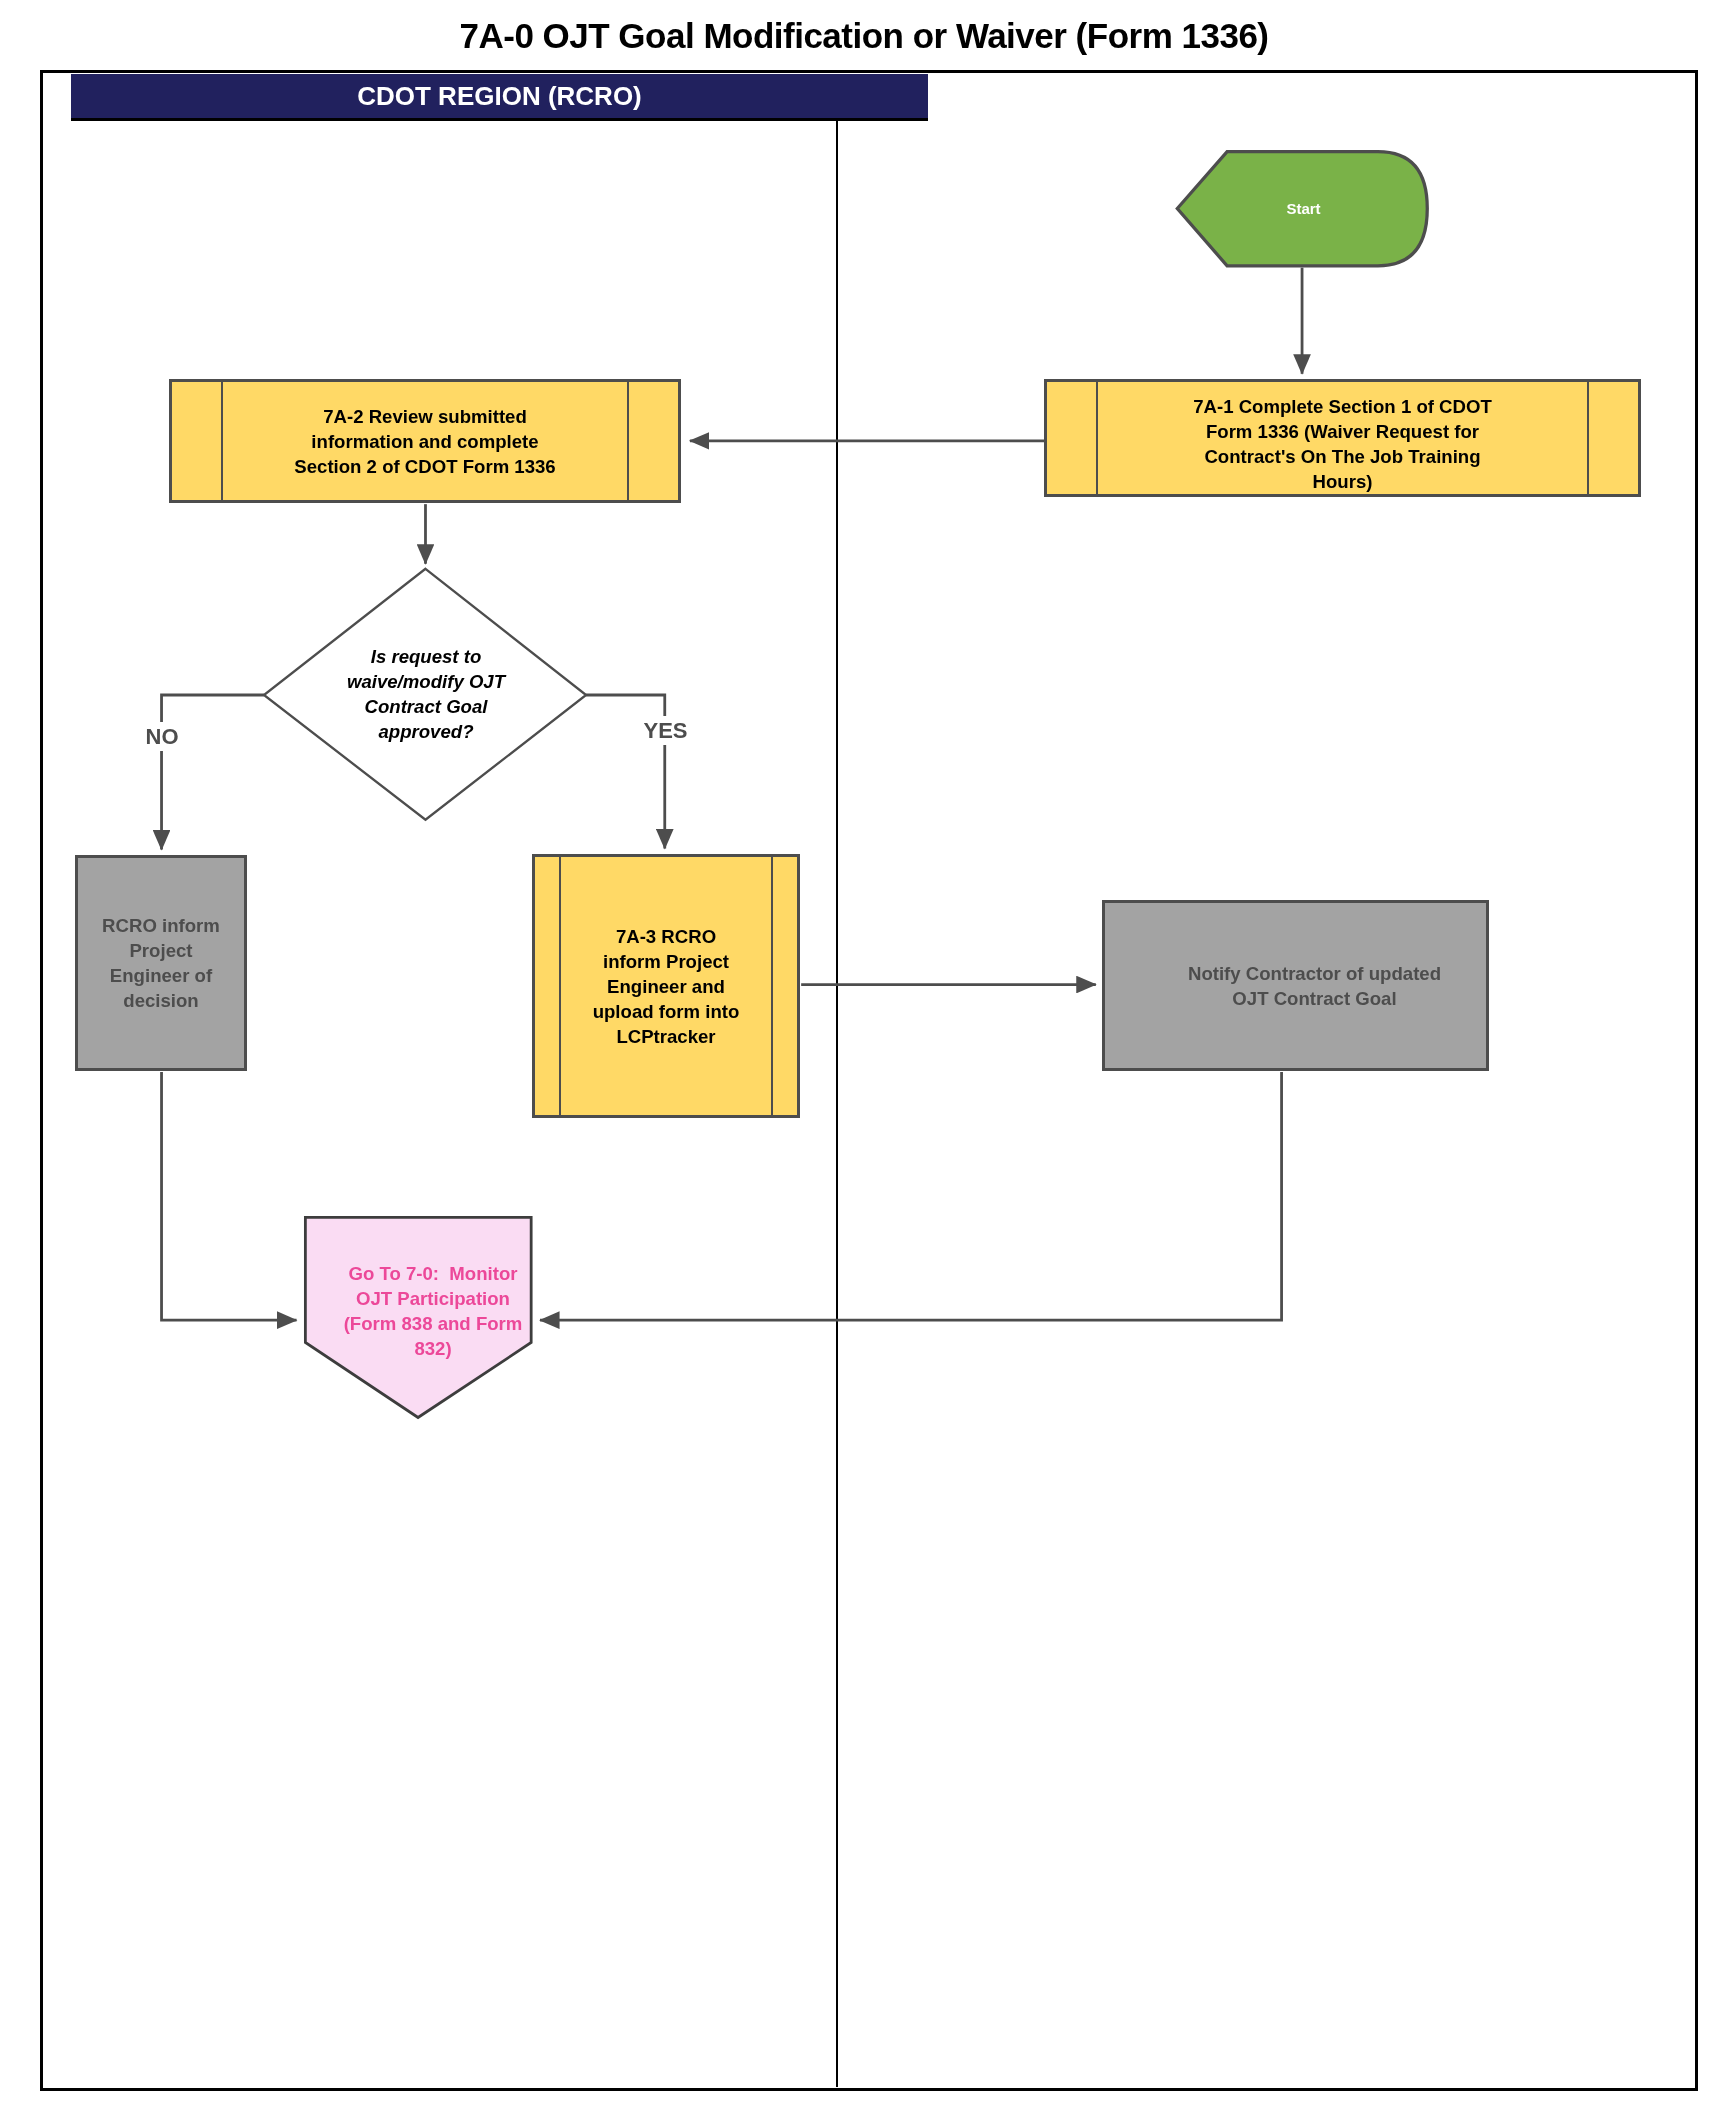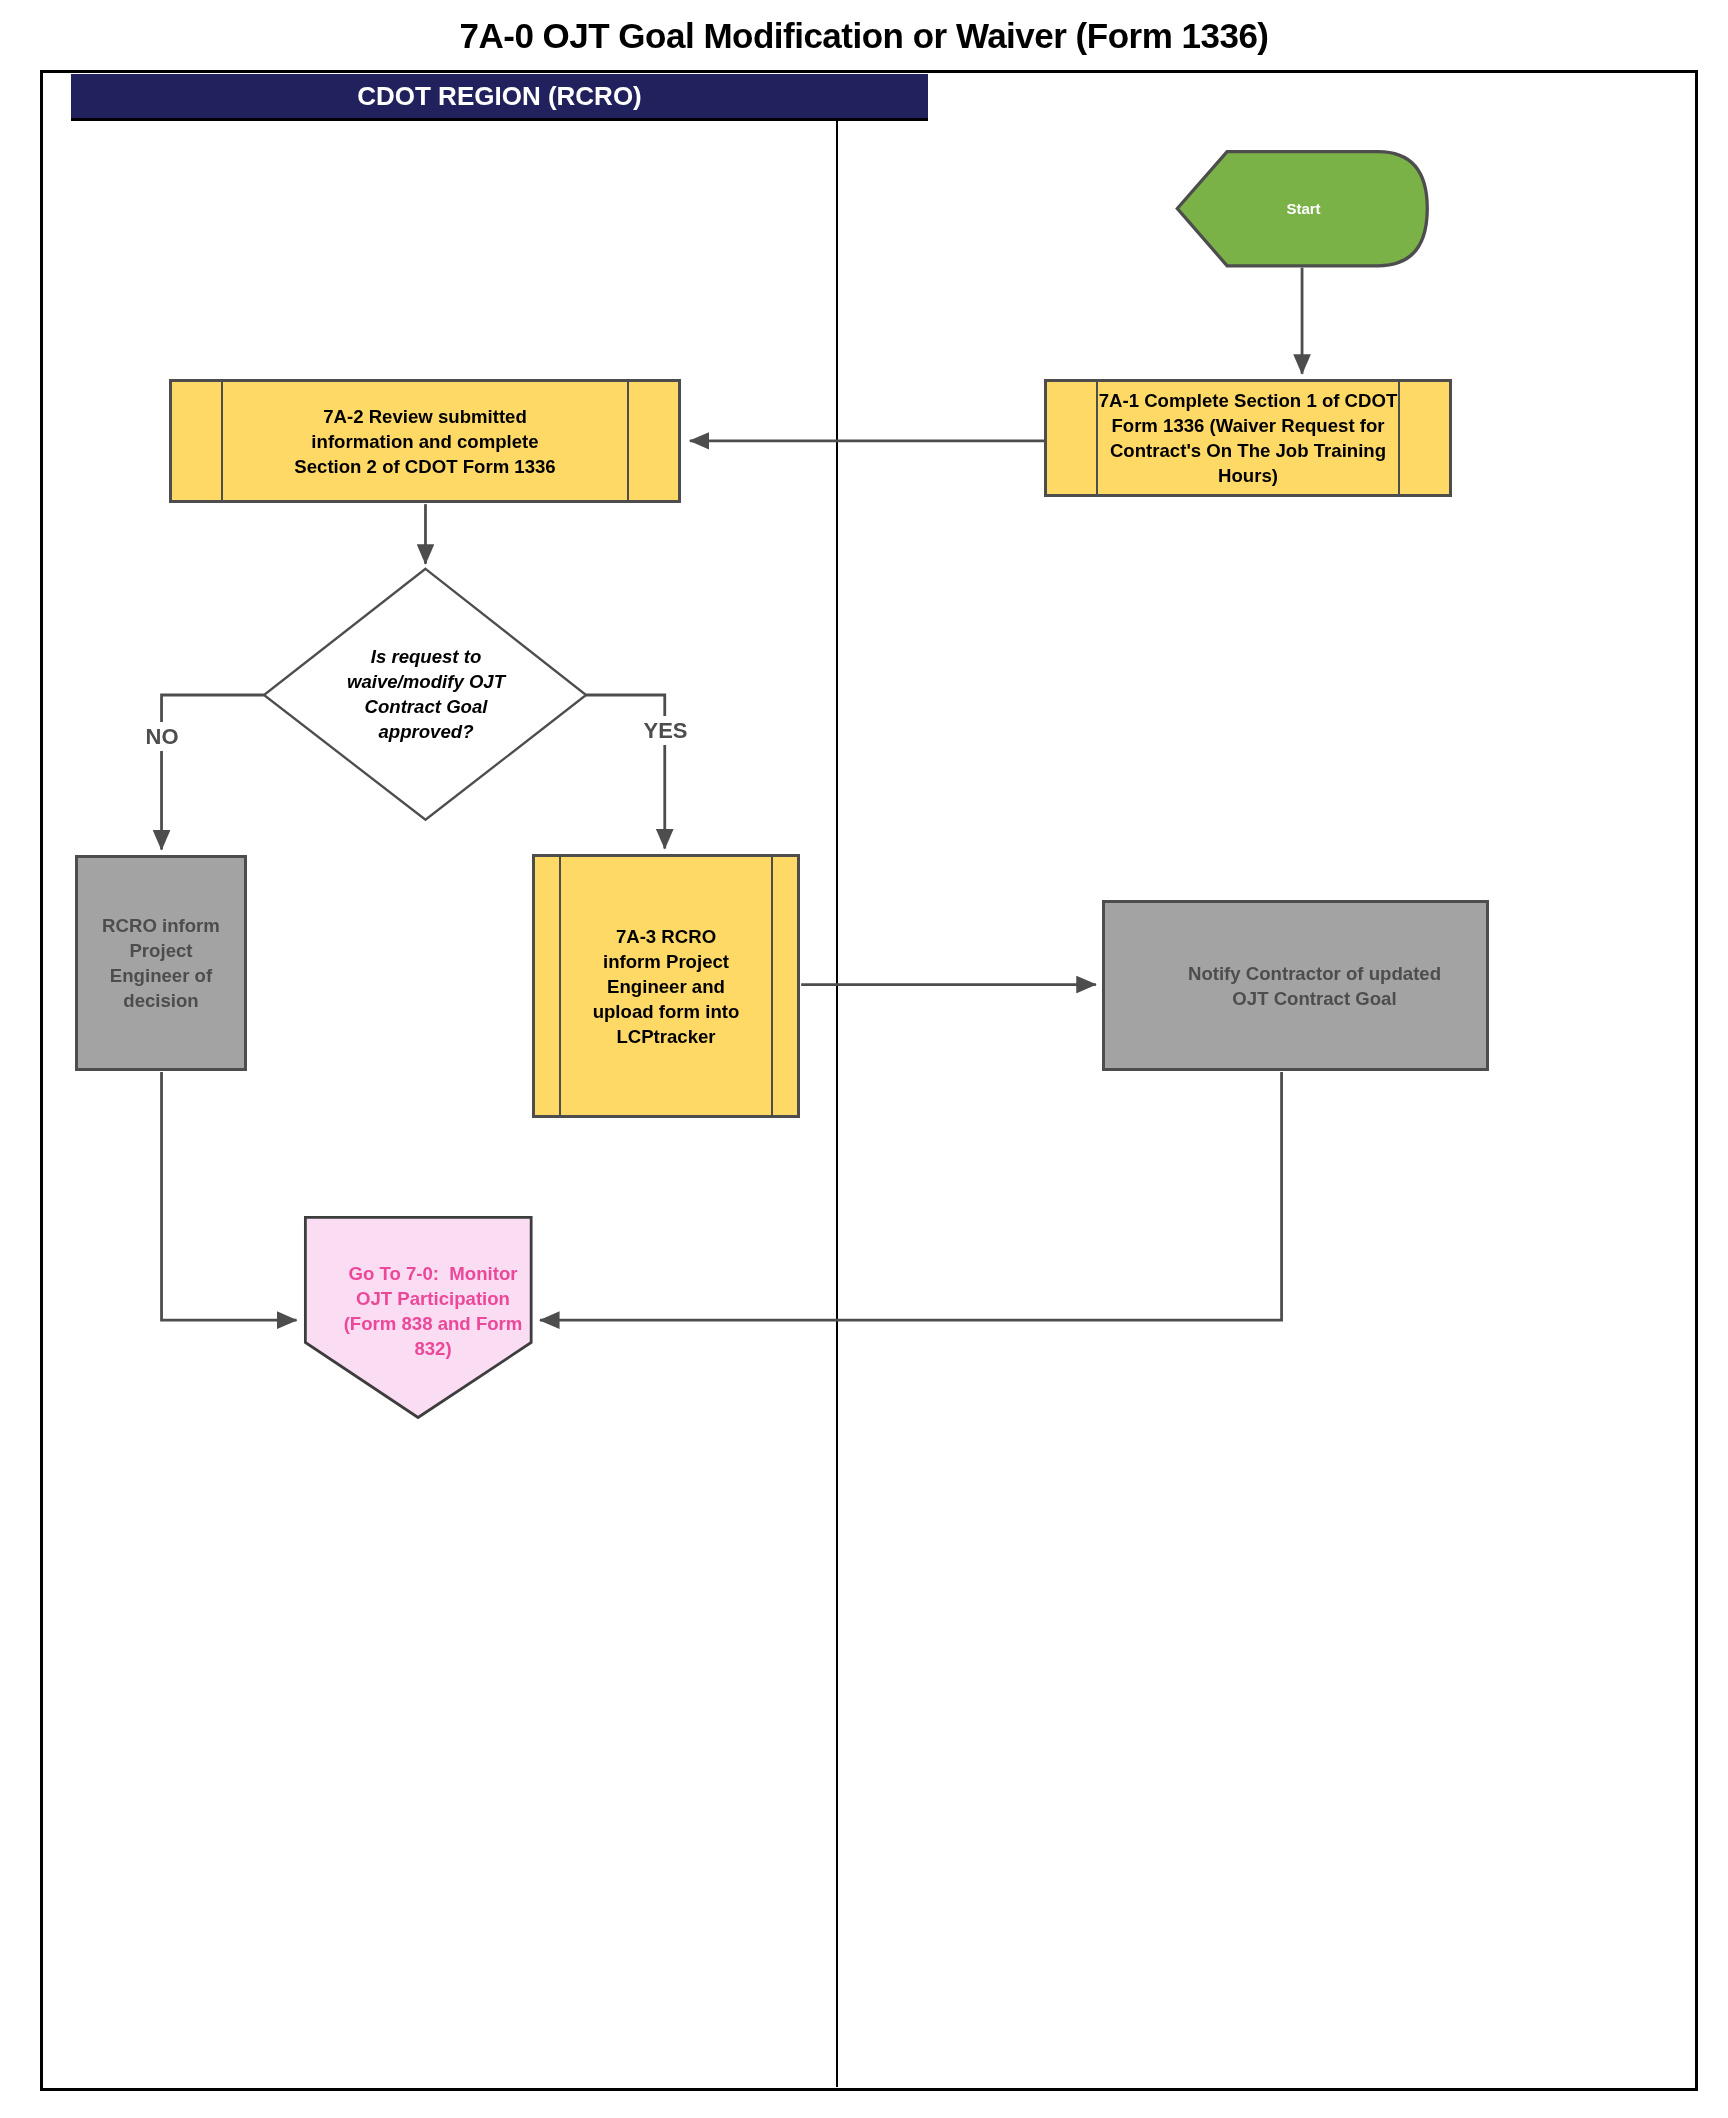--- a/index.html
+++ b/index.html
@@ -150,21 +150,21 @@
     <path d="M2753,2302 L2753,2835 L1160,2835" fill="none" stroke="#4D4D4D" stroke-width="6" marker-end="url(#arrowhead)"></path>
     <path d="M347,2302 L347,2835 L637,2835" fill="none" stroke="#4D4D4D" stroke-width="6" marker-end="url(#arrowhead)"></path>
 
     <path d="M2529,447 L2636,325 L2960,325 Q3066,325 3066,447 Q3066,570 2960,570 L2636,570 Z" fill="#7AB248" stroke="#4D4D4D" stroke-width="7"></path>
 
     <path d="M914,1221 L1259,1492 L914,1760 L567,1492 Z" fill="#ffffff" stroke="#4D4D4D" stroke-width="5"></path>
 
     <path d="M656,2614 L1141,2614 L1141,2883 L898,3044 L656,2883 Z" fill="#FADCF3" stroke="#3D3D3D" stroke-width="6"></path>
   </svg>
 
-  <div class="node process-yellow" style="left:1044px; top:379px; width:408px; height:118px;">
+  <div class="node process-yellow" style="left:1044px; top:379px; width:597px; height:118px;align-items:flex-end;">
     <div class="side-bar" style="left:49px;"></div>
     <div class="side-bar" style="right:49px;"></div>
     <span style="max-width:303px;">7A-1 Complete Section 1 of CDOT Form 1336 (Waiver Request for Contract's On The Job Training Hours)</span>
   </div>
 
   <div class="node process-yellow" style="left:169px; top:379px; width:512px; height:124px;">
     <div class="side-bar" style="left:49px;"></div>
     <div class="side-bar" style="right:49px;"></div>
     <span style="max-width:298px;">7A-2 Review submitted information and complete Section 2 of CDOT Form 1336</span>
   </div>

